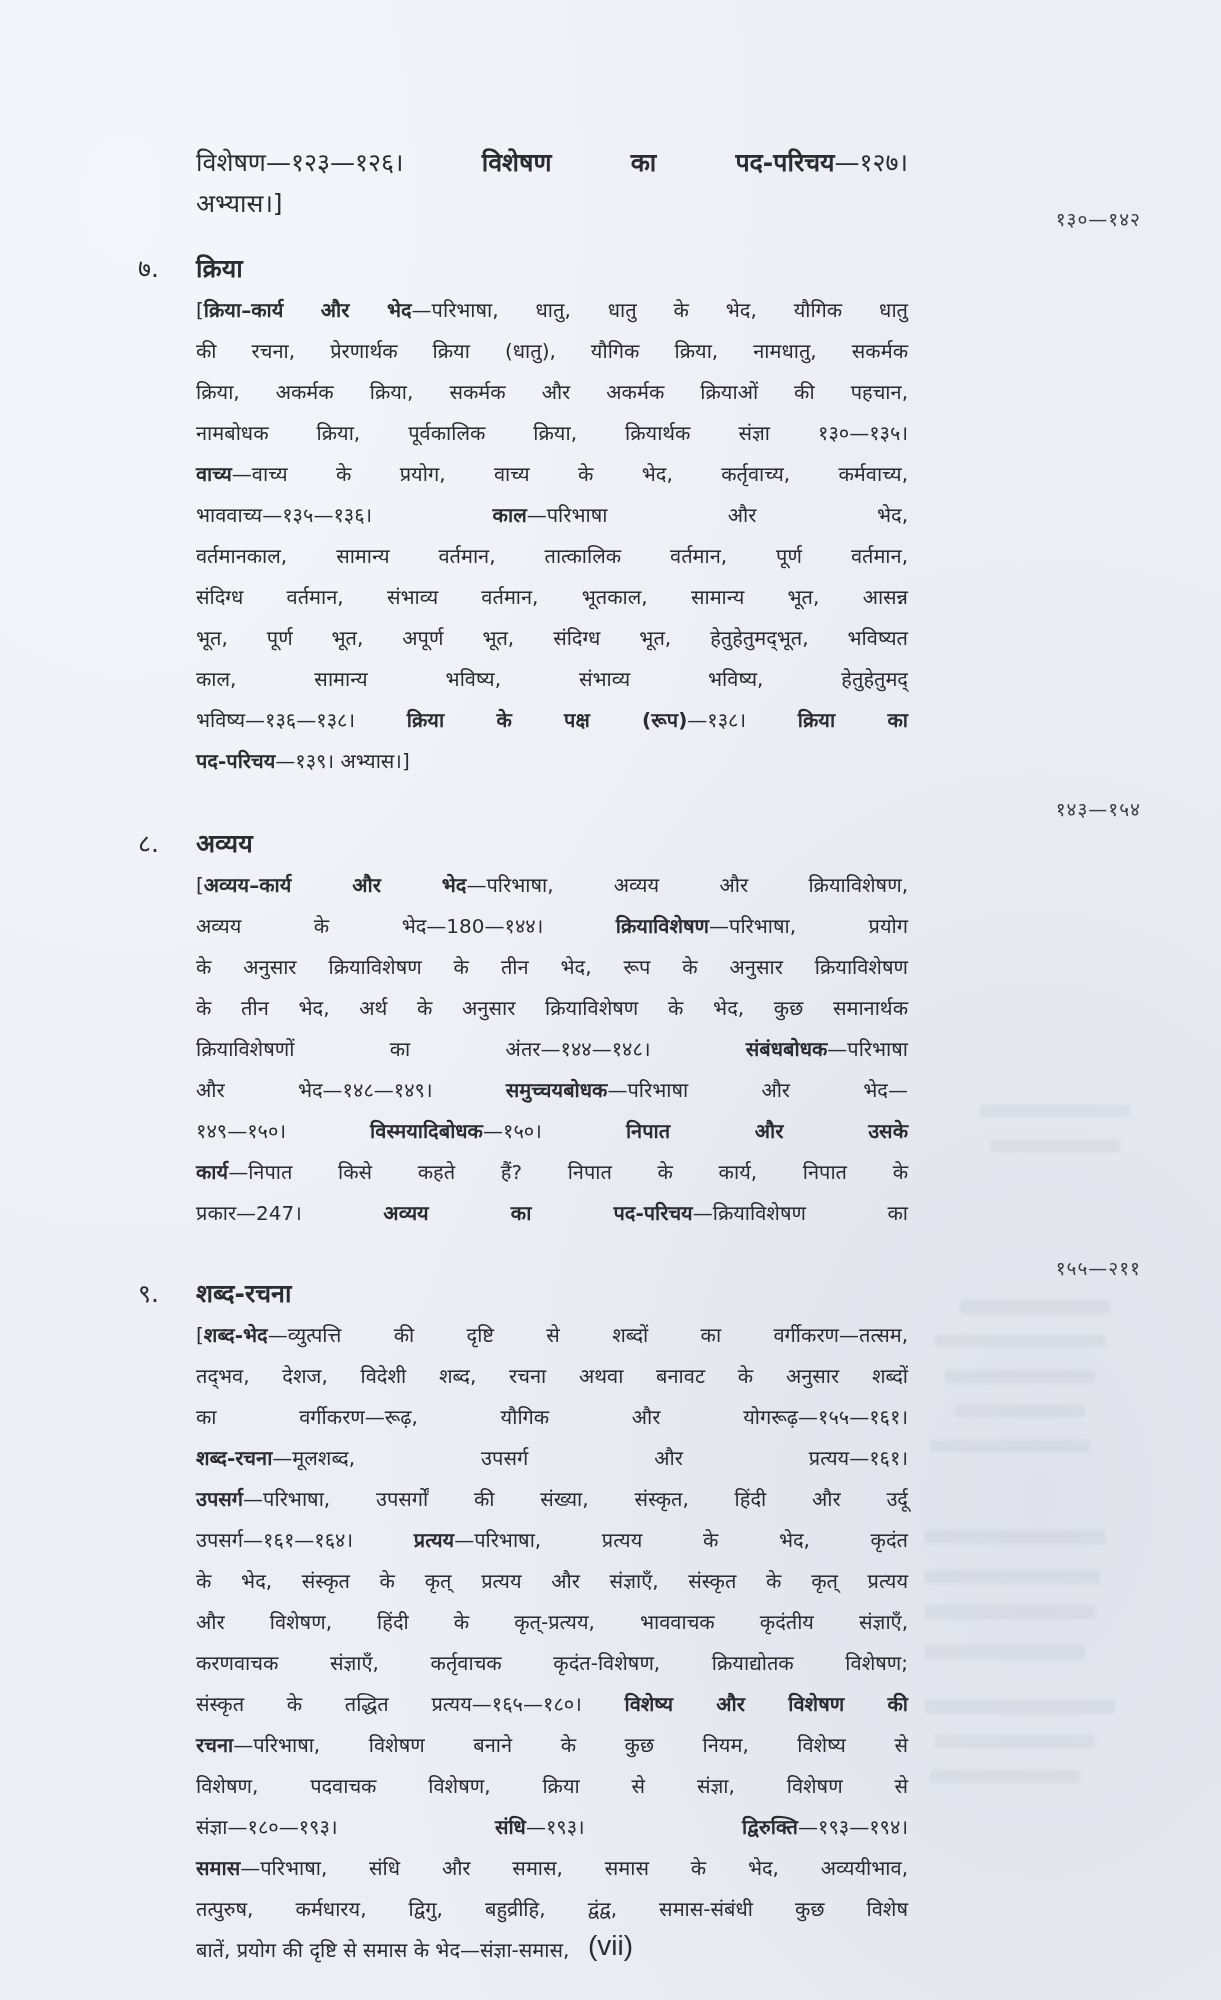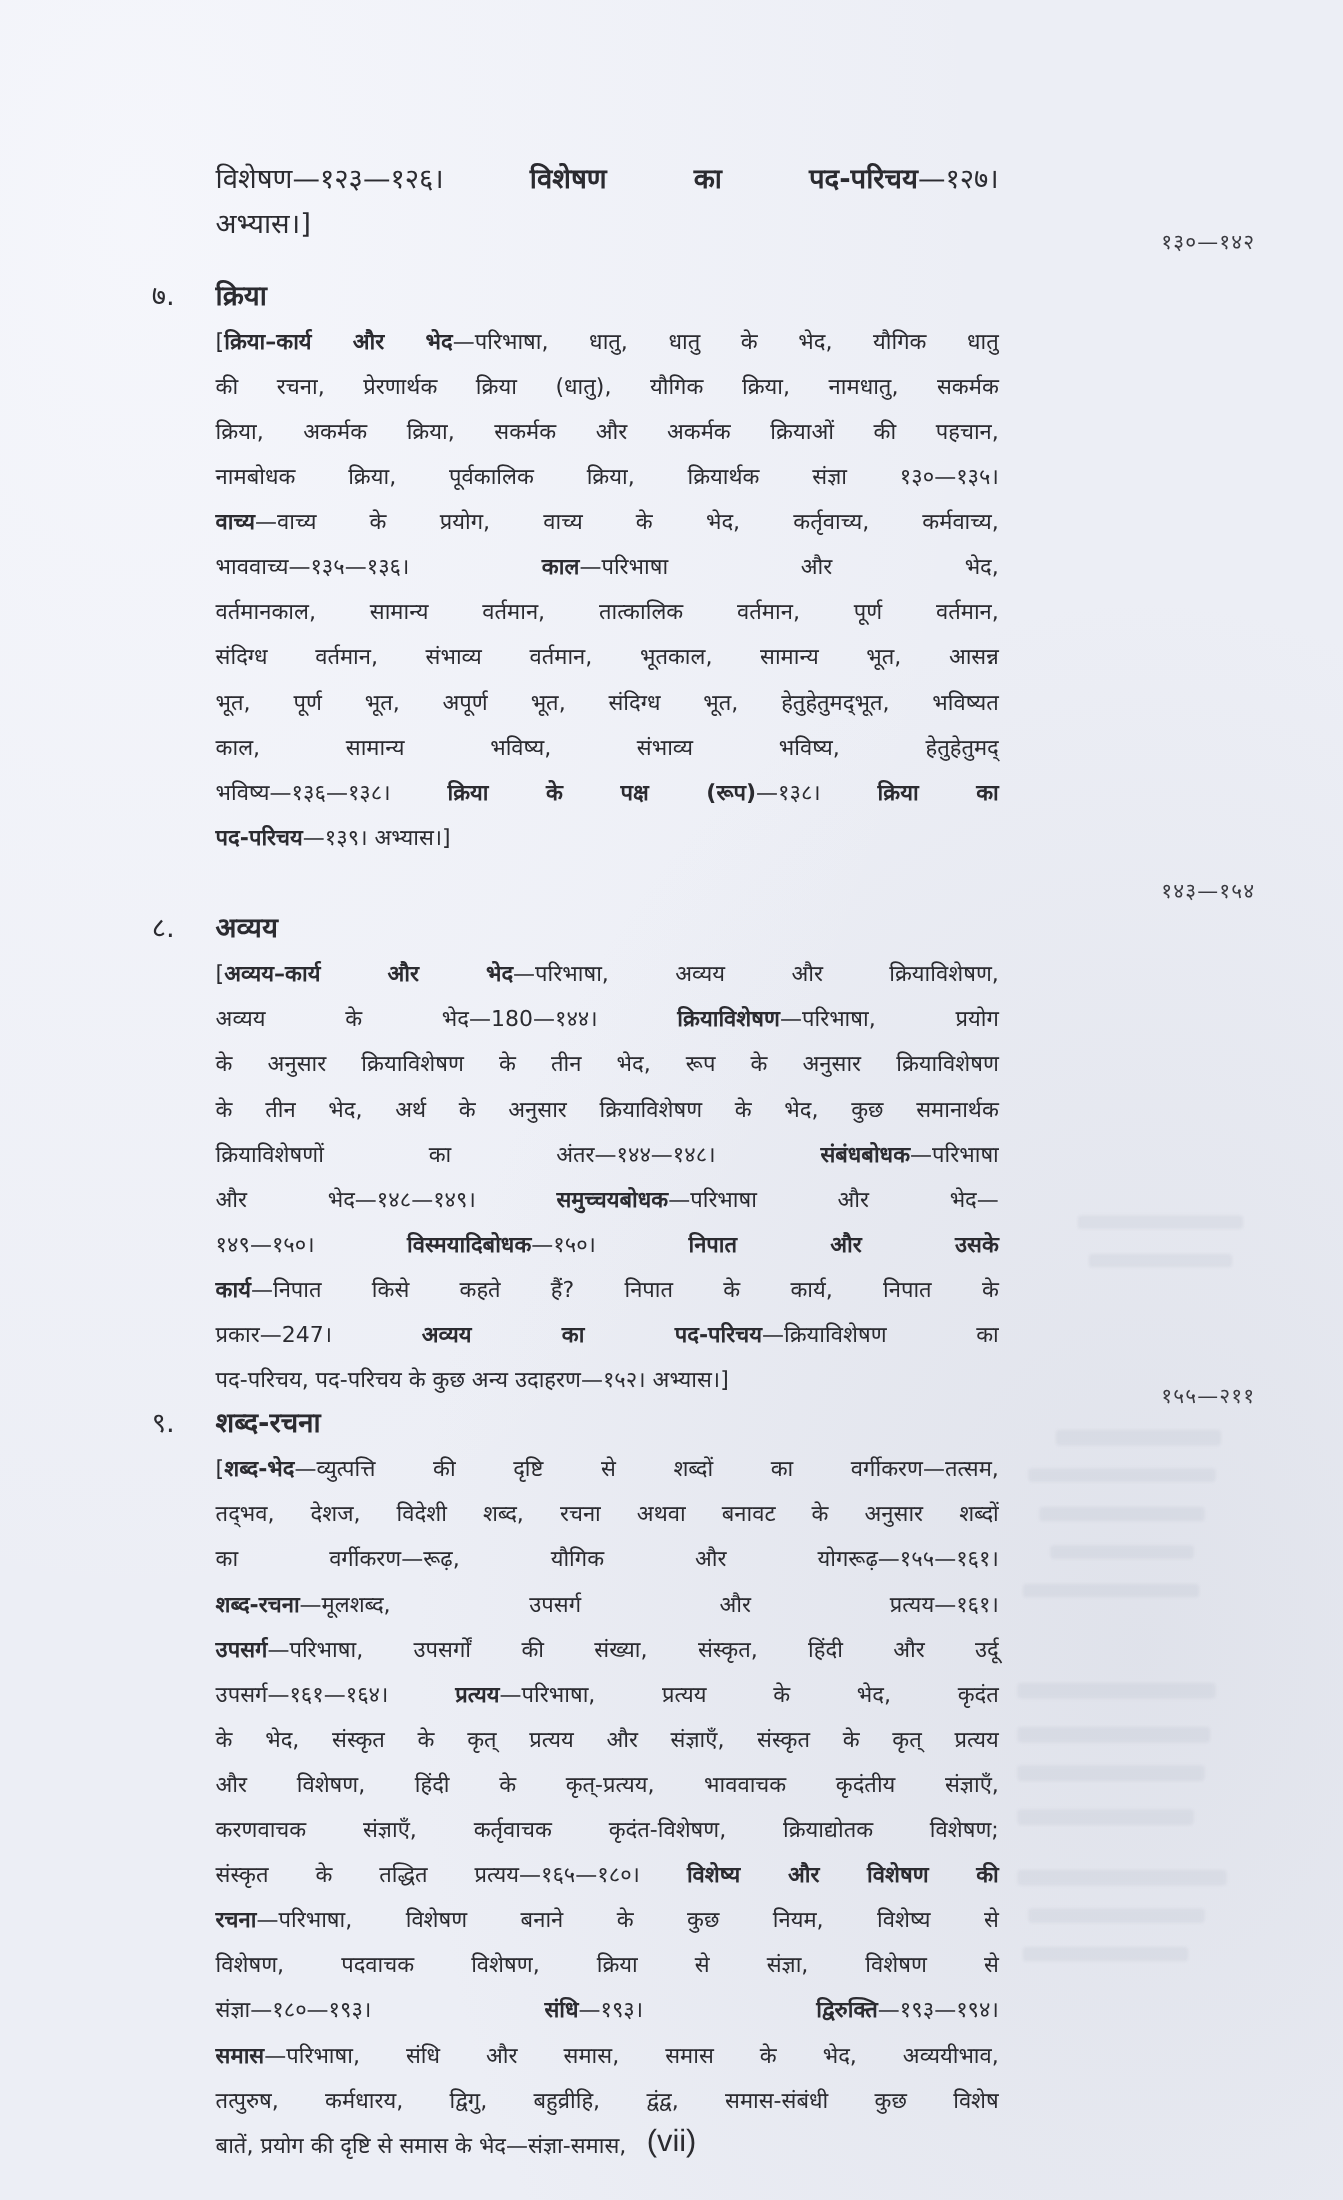--- a/index.html
+++ b/index.html
@@ -151,21 +151,20 @@
     <div class="sec-body" id="sec1">
         <span class="line justify"><span>[</span><span class="b">अव्यय–कार्य और भेद</span><span>—परिभाषा, अव्यय और क्रियाविशेषण,</span></span>
         <span class="line justify"><span>अव्यय के भेद—180—१४४। </span><span class="b">क्रियाविशेषण</span><span>—परिभाषा, प्रयोग</span></span>
         <span class="line justify"><span>के अनुसार क्रियाविशेषण के तीन भेद, रूप के अनुसार क्रियाविशेषण</span></span>
         <span class="line justify"><span>के तीन भेद, अर्थ के अनुसार क्रियाविशेषण के भेद, कुछ समानार्थक</span></span>
         <span class="line justify"><span>क्रियाविशेषणों का अंतर—१४४—१४८। </span><span class="b">संबंधबोधक</span><span>—परिभाषा</span></span>
         <span class="line justify"><span>और भेद—१४८—१४९। </span><span class="b">समुच्चयबोधक</span><span>—परिभाषा और भेद—</span></span>
         <span class="line justify"><span>१४९—१५०। </span><span class="b">विस्मयादिबोधक</span><span>—१५०। </span><span class="b">निपात और उसके</span></span>
         <span class="line justify"><span class="b">कार्य</span><span>—निपात किसे कहते हैं? निपात के कार्य, निपात के</span></span>
         <span class="line justify"><span>प्रकार—247। </span><span class="b">अव्यय का पद-परिचय</span><span>—क्रियाविशेषण का</span></span>
-        <span class="line"><span>पद-परिचय, पद-परिचय के कुछ अन्य उदाहरण—१५२। अभ्यास।]</span></span>
       </div>
   </div>
 
   <div class="page-range" style="top:1255px;">१५५—२११</div>
 
   <div class="section" style="top:1275px;">
     <div class="sec-head">
       <span class="sec-num">९.</span>
       <span class="sec-title">शब्द-रचना</span>
     </div>

